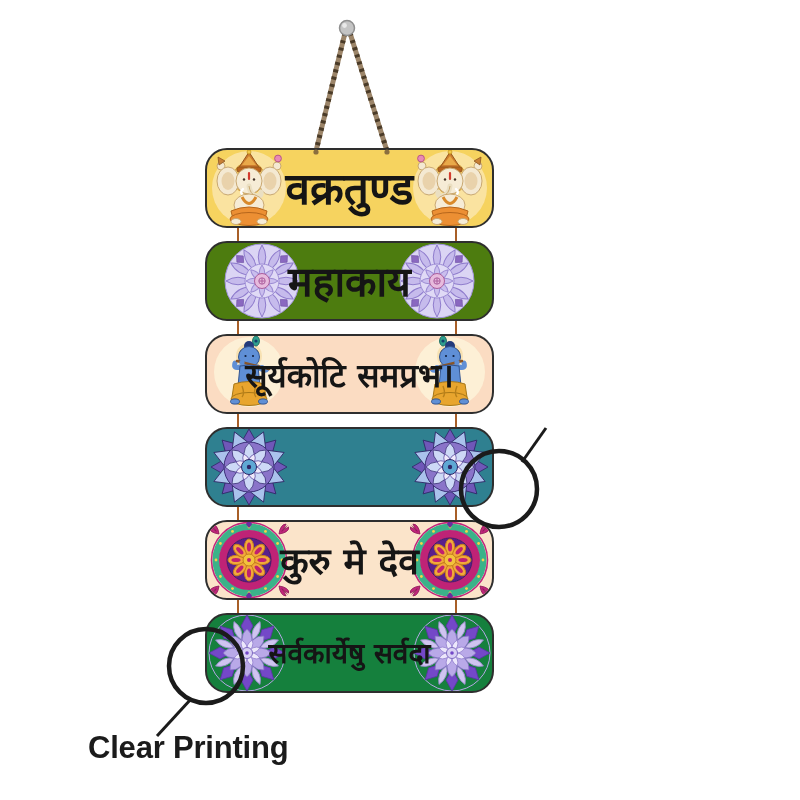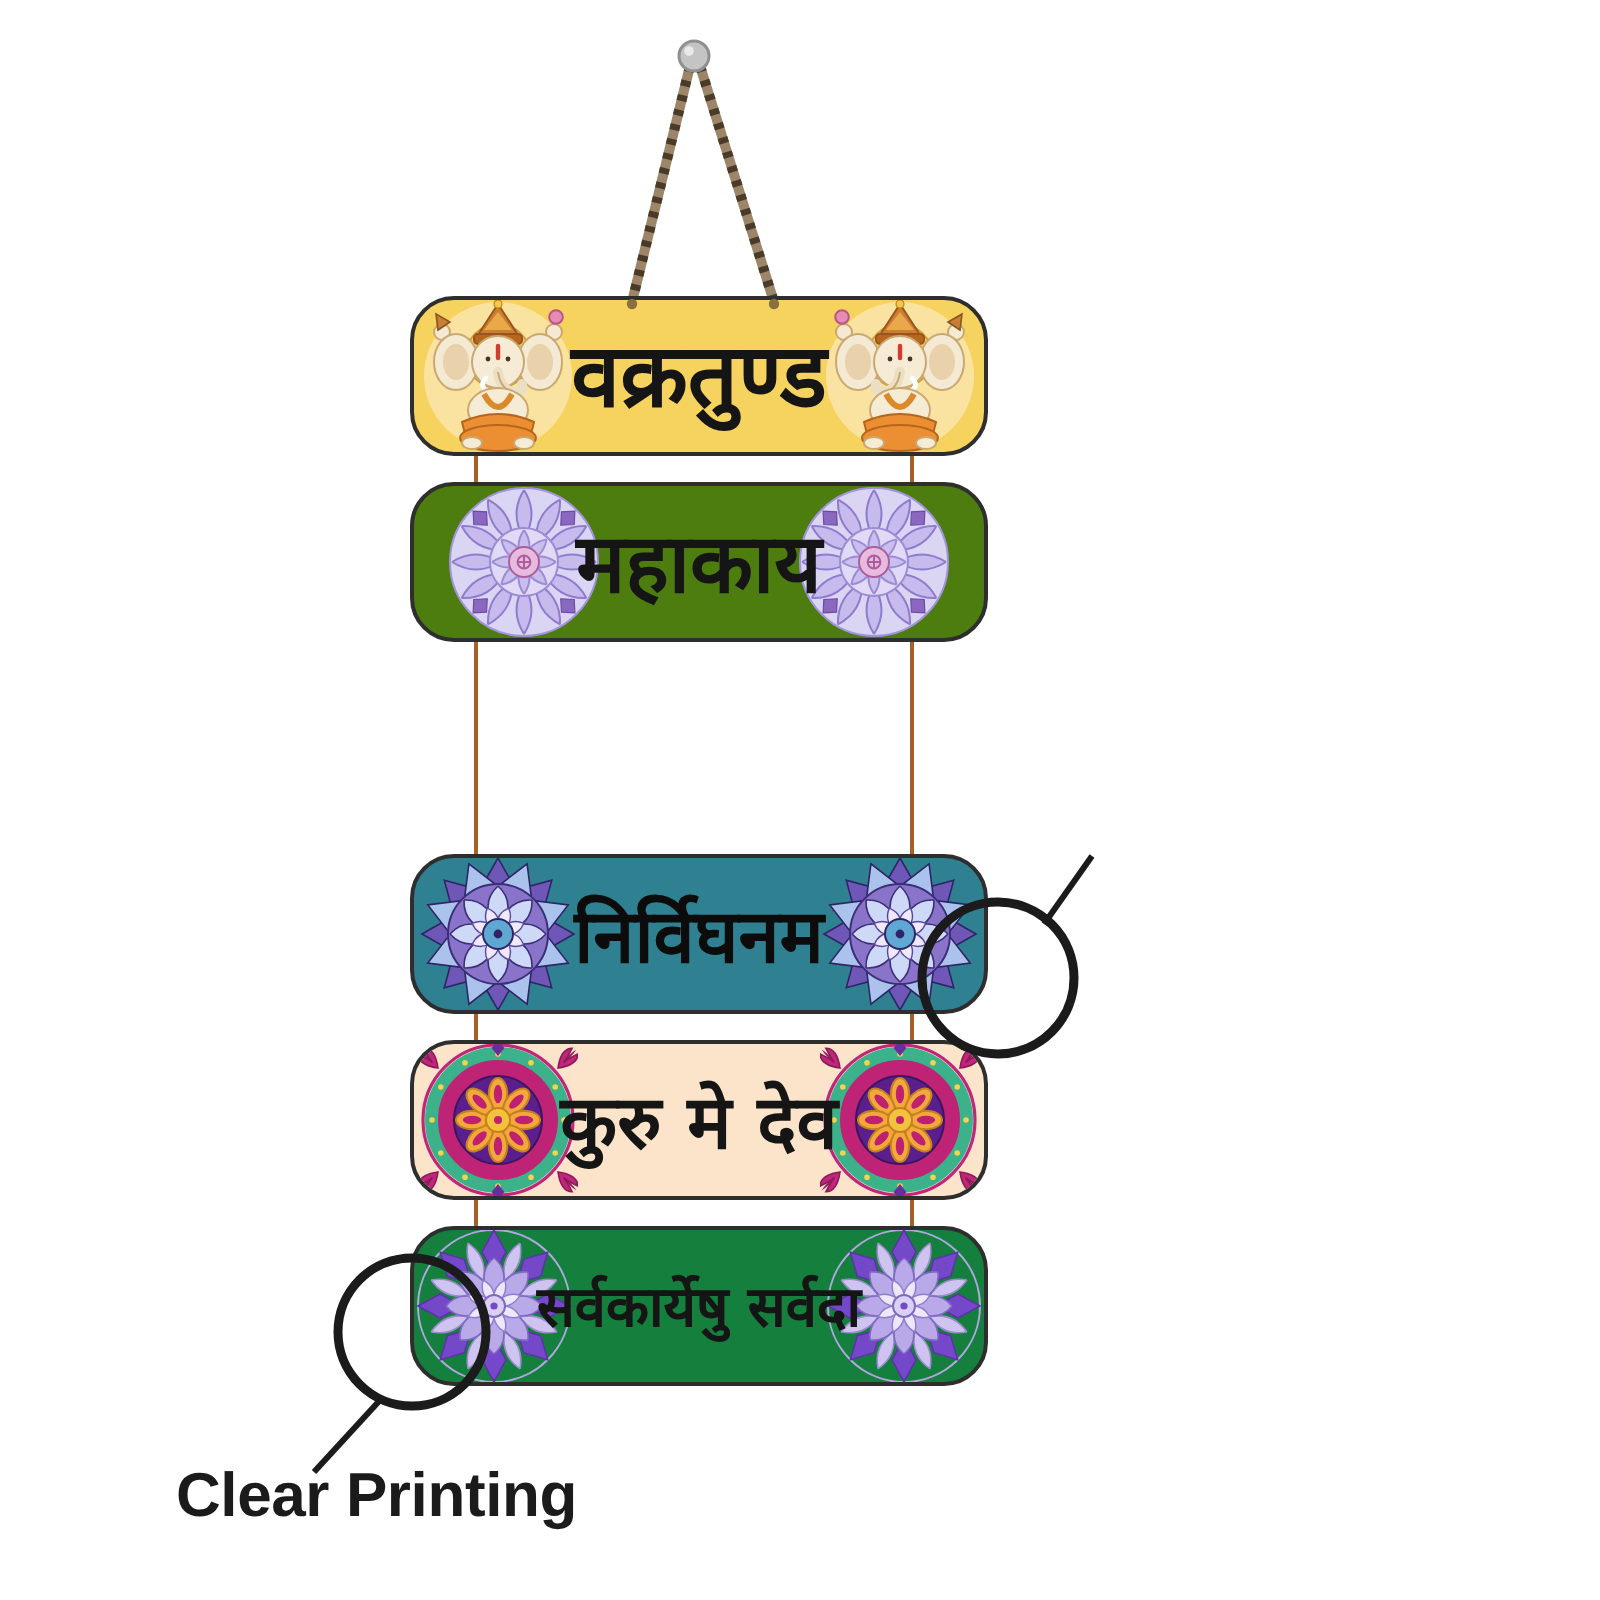--- a/index.html
+++ b/index.html
@@ -308,33 +308,45 @@
         </svg>
       </div>
     <div class="deco deco-right">
         <svg viewBox="0 0 80 80" width="80" height="80">
           <use href="#sym-lavmandala"></use>
         </svg>
       </div>
     <div class="board-text">महाकाय</div>
   </div>
 
+  <div class="board b3" style="background-color: rgb(251, 220, 194);">
+    <div class="deco deco-left">
+        <svg viewBox="0 0 80 80" width="80" height="80">
+          <use href="#sym-krishna"></use>
+        </svg>
+      </div>
+    <div class="deco deco-right">
+        <svg viewBox="0 0 80 80" width="80" height="80">
+          <use href="#sym-krishna"></use>
+        </svg>
+      </div>
+    <div class="board-text">सूर्यकोटि समप्रभ।</div>
+  </div>
 
   <div class="board b4" style="background-color: rgb(47, 128, 144);">
     <div class="deco deco-left">
         <svg viewBox="0 0 80 80" width="80" height="80">
           <use href="#sym-bluemandala"></use>
         </svg>
       </div>
     <div class="deco deco-right">
         <svg viewBox="0 0 80 80" width="80" height="80">
           <use href="#sym-bluemandala"></use>
         </svg>
       </div>
-    <div class="board-text" style="color:#0c0c0c;">निर्विघनम</div>
   </div>
 
   <div class="board b5" style="background-color: rgb(251, 228, 202);">
     <div class="deco deco-left">
         <svg viewBox="0 0 80 80" width="80" height="80">
           <use href="#sym-rangoli"></use>
         </svg>
       </div>
     <div class="deco deco-right">
         <svg viewBox="0 0 80 80" width="80" height="80">

